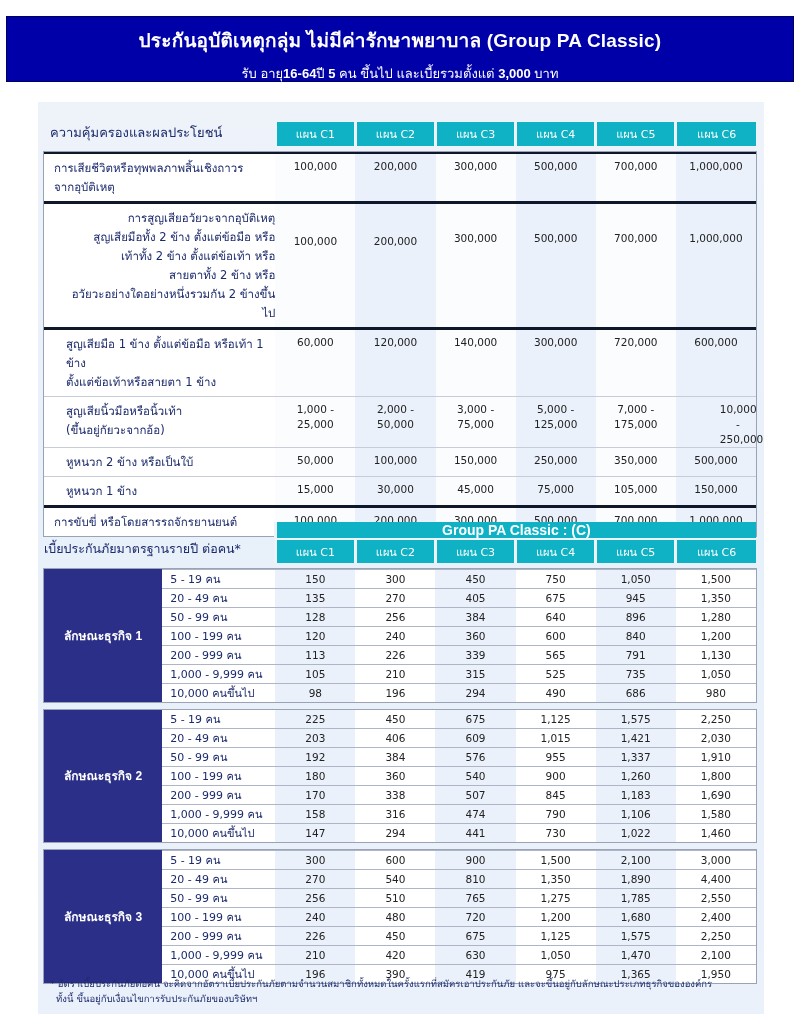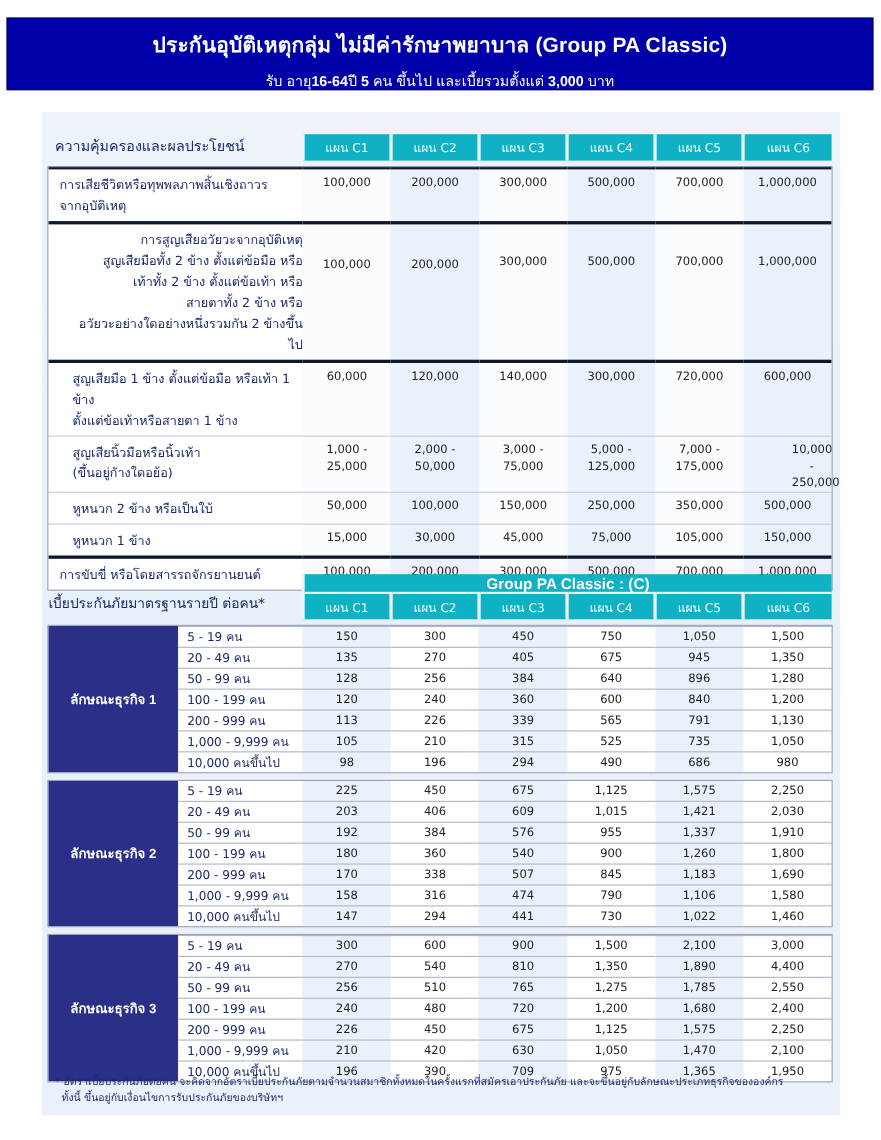--- a/index.html
+++ b/index.html
@@ -131,21 +131,21 @@
 ตั้งแต่ข้อเท้าหรือสายตา 1 ข้าง</div></td>
           <td class="v" style="white-space: pre-line;">60,000</td>
           <td class="v" style="white-space: pre-line;">120,000</td>
           <td class="v" style="white-space: pre-line;">140,000</td>
           <td class="v" style="white-space: pre-line;">300,000</td>
           <td class="v" style="white-space: pre-line;">720,000</td>
           <td class="v" style="white-space: pre-line;">600,000</td>
         </tr>
         <tr>
           <td class="lab sub dim" style="white-space: pre-line;"><div>สูญเสียนิ้วมือหรือนิ้วเท้า
-(ขึ้นอยู่กัางใดอย้อ)</div></td>
+(ขึ้นอยู่กัยวะจากอ้อ)</div></td>
           <td class="v dim" style="white-space: pre-line;">1,000 -
 25,000</td>
           <td class="v dim" style="white-space: pre-line;">2,000 -
 50,000</td>
           <td class="v dim" style="white-space: pre-line; margin-left: 39px;">3,000 -
 75,000</td>
           <td class="v dim" style="white-space: pre-line;">5,000 -
 125,000</td>
           <td class="v dim" style="white-space: pre-line;">7,000 -
 175,000</td>
@@ -405,21 +405,21 @@
           <td>420</td>
           <td class="alt">630</td>
           <td>1,050</td>
           <td class="alt">1,470</td>
           <td>2,100</td>
         </tr>
         <tr>
           <td class="size">10,000 คนขึ้นไป</td>
           <td class="alt">196</td>
           <td>390</td>
-          <td class="alt">709</td>
+          <td class="alt">419</td>
           <td>975</td>
           <td class="alt">1,365</td>
           <td>1,950</td>
         </tr>
       </tbody>
     </table>
 
   <div class="footnote">
     <div>* อัตราเบี้ยประกันภัยต่อคน จะคิดจากอัตราเบี้ยประกันภัยตามจำนวนสมาชิกทั้งหมดในครั้งแรกที่สมัครเอาประกันภัย และจะขึ้นอยู่กับลักษณะประเภทธุรกิจขององค์กร</div>
     <div class="l2">ทั้งนี้ ขึ้นอยู่กับเงื่อนไขการรับประกันภัยของบริษัทฯ</div>

